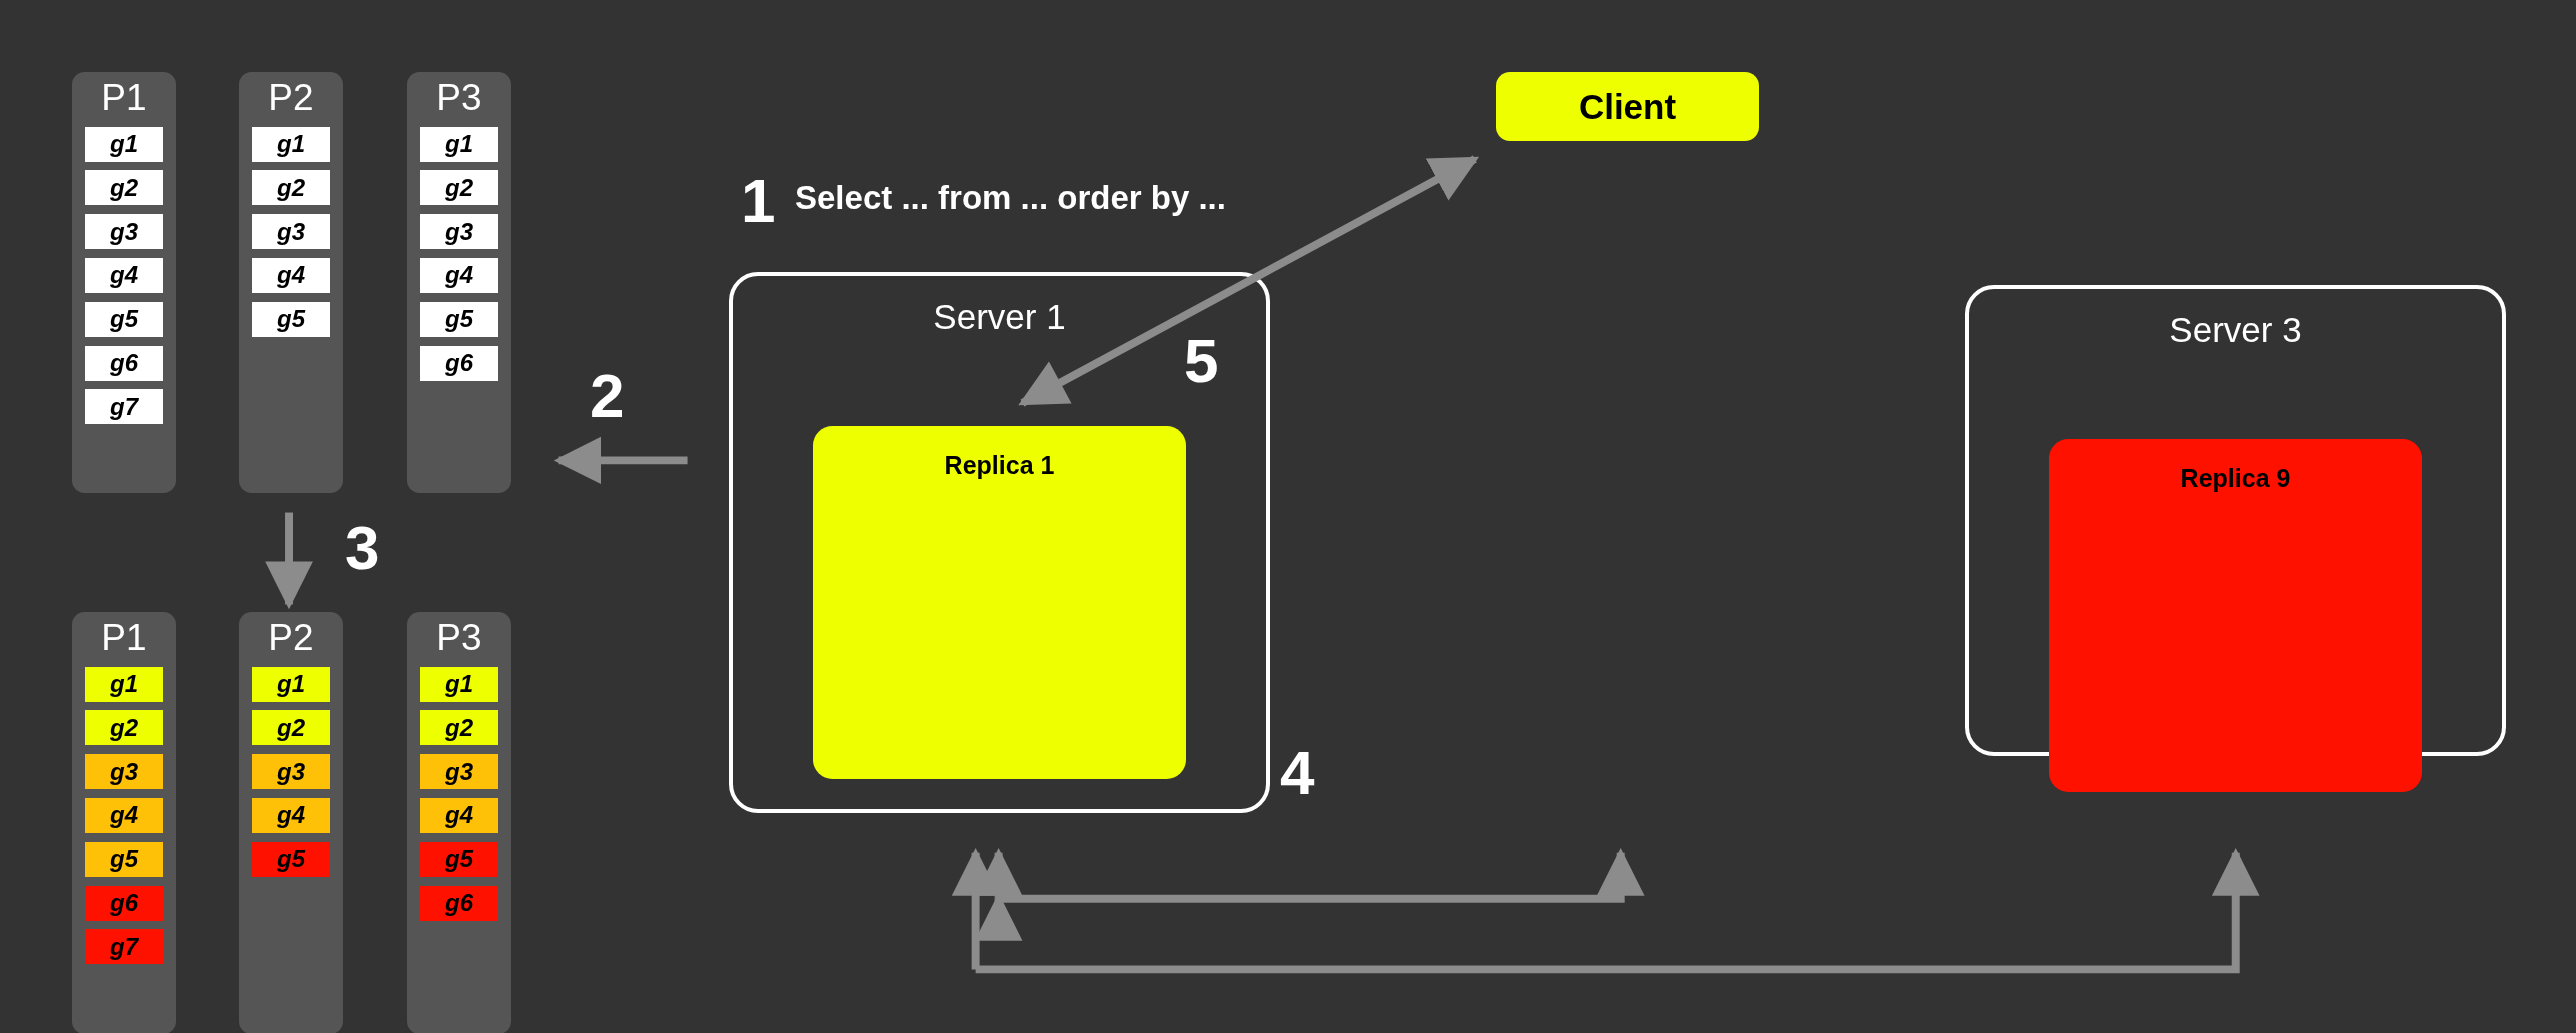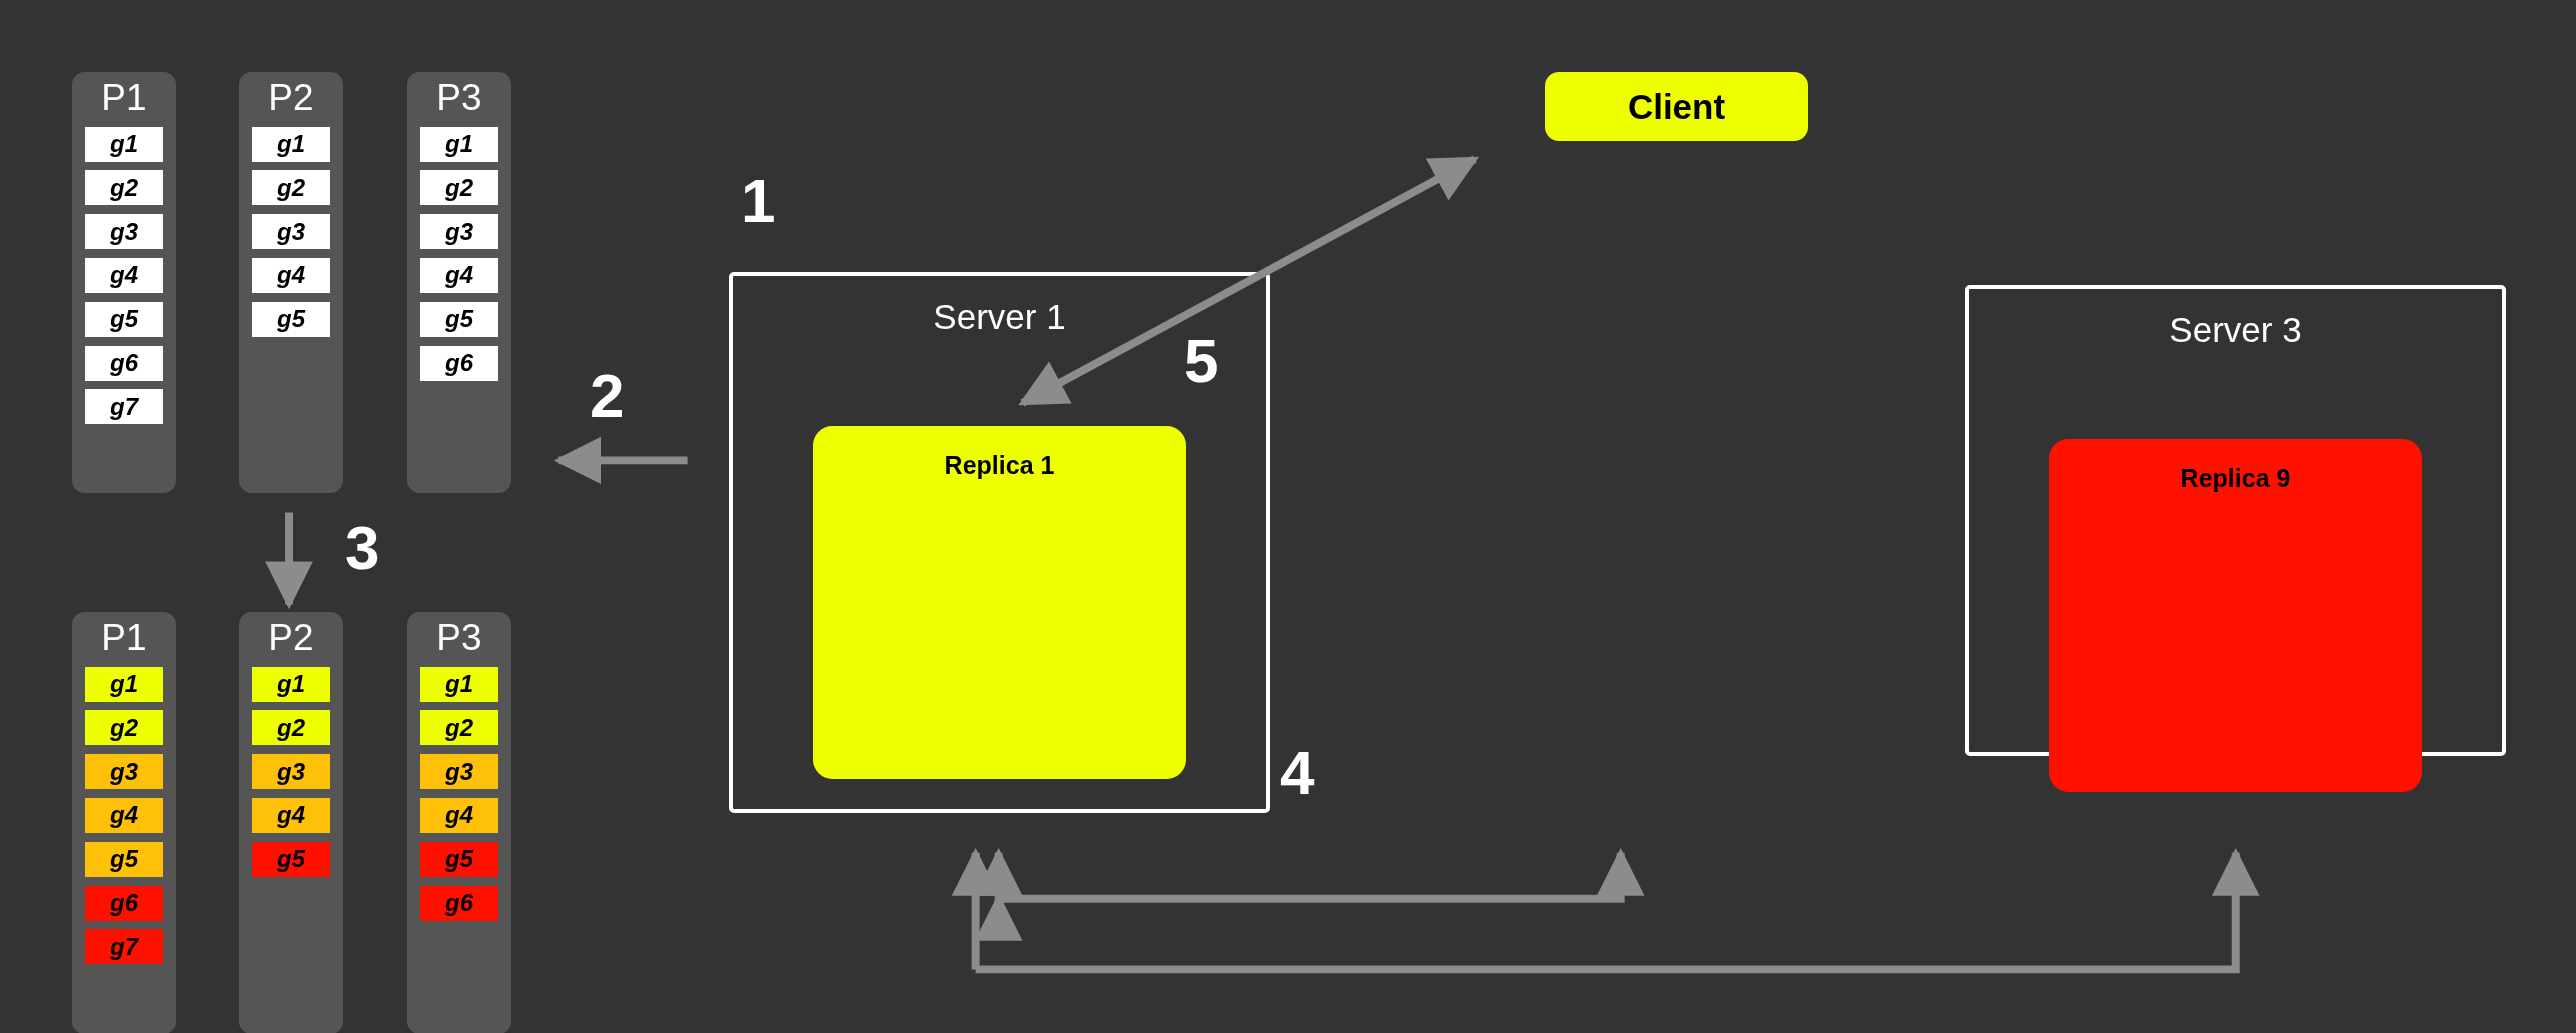--- a/index.html
+++ b/index.html
@@ -87,21 +87,21 @@
     justify-content: center;
     color: #000000;
     font-size: 35px;
     font-weight: bold;
   }
 
   
   .server-box {
     position: absolute;
     border: 4.4px solid #ffffff;
-    border-radius: 5px;
+    border-radius: 29px;
     box-sizing: border-box;
   }
   .server-title {
     position: absolute;
     top: 23px;
     left: 0;
     right: 0;
     text-align: center;
     color: #ffffff;
     font-size: 35px;
@@ -206,30 +206,31 @@
         <div class="cell" style="background: rgb(238, 255, 0);">g2</div>
         <div class="cell" style="background: rgb(255, 193, 7);">g3</div>
         <div class="cell" style="background: rgb(255, 193, 7);">g4</div>
         <div class="cell" style="background: rgb(255, 17, 0);">g5</div>
         <div class="cell" style="background: rgb(255, 17, 0);">g6</div>
       </div>
   </div>
 
   <div class="step-num" style="left:741px; top:170px;">1</div>
 
+  <div class="query-text" style="left:795px; top:181px;">Select ... from ... order by ...</div>
 
   <div class="step-num" style="left:590px; top:365px;">2</div>
 
   <div class="step-num" style="left:345px; top:517px;">3</div>
 
   <div class="step-num" style="left:1280px; top:742px;">4</div>
 
   <div class="step-num" style="left:1184px; top:330px;">5</div>
 
-  <div class="client-box" style="left:1545px; top:72px; width:263px; height:69px; background:#eeff00;">
+  <div class="client-box" style="left:1496px; top:72px; width:263px; height:69px; background:#eeff00;">
     <span>Client</span>
   </div>
 
   <div class="server-box" style="left:729px; top:272px; width:541px; height:541px;">
     <div class="server-title">Server 1</div>
     <div class="replica-box" style="left:80px; top:150px; width:373px; height:353px; background:#eeff00;">
       <div class="replica-label">Replica 1</div>
     </div>
   </div>
 

